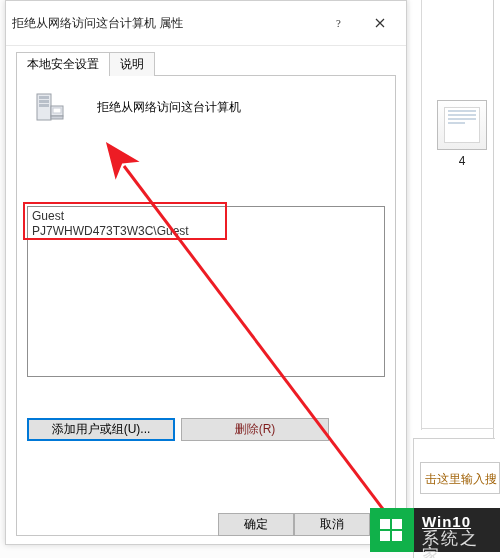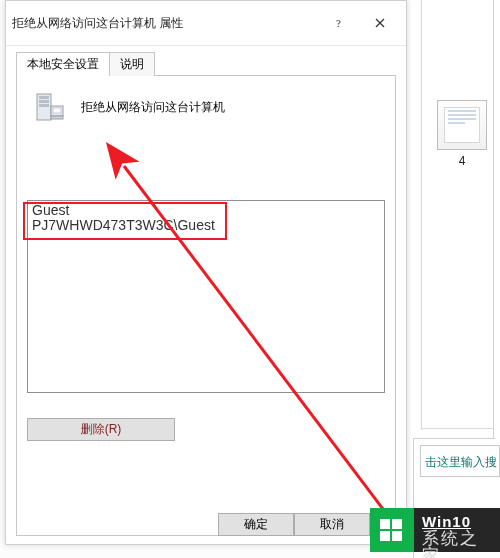--- a/index.html
+++ b/index.html
@@ -92,44 +92,44 @@
     height: 460px;
     position: relative;
     padding: 10px;
     box-sizing: border-box;
     background: #ffffff;
   }
 
   .policy-row {
     display: flex;
     align-items: center;
-    gap: 14px;
+    gap: 30px;
     padding: 4px 6px;
   }
   .policy-icon {
     width: 34px;
     height: 34px;
     flex: 0 0 34px;
   }
   .policy-text {
     color: #000;
     font-size: 12px;
   }
 
   .users-box {
     position: absolute;
     left: 10px;
     right: 10px;
-    top: 124px;
-    height: 193px;
+    top: 130px;
+    height: 171px;
     border: 1px solid #8f8f8f;
     background: #ffffff;
     box-sizing: border-box;
     padding: 2px 4px;
-    font-size: 14px;
+    font-size: 12px;
     overflow: hidden;
   }
   .user-line { line-height: 15px; color:#333; }
 
   .highlight-rect {
     position: absolute;
     left: 6px;
     top: 126px;
     width: 200px;
     height: 34px;
@@ -191,27 +191,27 @@
     left:410px; top:0; width:90px; height:558px;
     background:#ffffff;
   }
   .bg-vline1 { position:absolute; left:421px; top:0; width:1px; height:430px; background:#d9d9d9; }
   .bg-vline2 { position:absolute; left:493px; top:0; width:1px; height:438px; background:#d0d0d0; }
   .bg-hline1 { position:absolute; left:421px; top:428px; width:73px; height:1px; background:#d9d9d9; }
   .bg-vline3 { position:absolute; left:413px; top:438px; width:1px; height:120px; background:#d0d0d0; }
   .bg-hline2 { position:absolute; left:413px; top:438px; width:82px; height:1px; background:#d0d0d0; }
   .bg-box {
     position:absolute;
-    left:420px; top:445px; width:80px; height:32px;
+    left:420px; top:462px; width:80px; height:32px;
     border:1px solid #c9c9c9;
     background:#ffffff;
     box-sizing:border-box;
     overflow:hidden;
     padding: 8px 0 0 4px;
-    color:#0f766e;
+    color:#a16207;
     font-size:12px;
     white-space:nowrap;
   }
 
   .thumb-box {
     position:absolute;
     left:437px; top:100px;
     width:50px; height:50px;
     border:1px solid #bdbdbd;
     background:linear-gradient(#fefefe,#f0f0f0);
@@ -322,20 +322,23 @@
       </div>
 
       <div class="users-box">
         <div class="user-line">Guest</div>
         <div class="user-line">PJ7WHWD473T3W3C\Guest</div>
       </div>
 
       <div class="highlight-rect"></div>
 
       <div class="btn-row">
+        <div class="win-button default">
+          <span>添加用户或组(U)...</span>
+        </div>
         <div class="win-button disabled">
           <span>删除(R)</span>
         </div>
       </div>
 
     </div>
   </div>
 
   <div class="dlg-btn-row">
     <div class="dlg-btn">确定</div>

